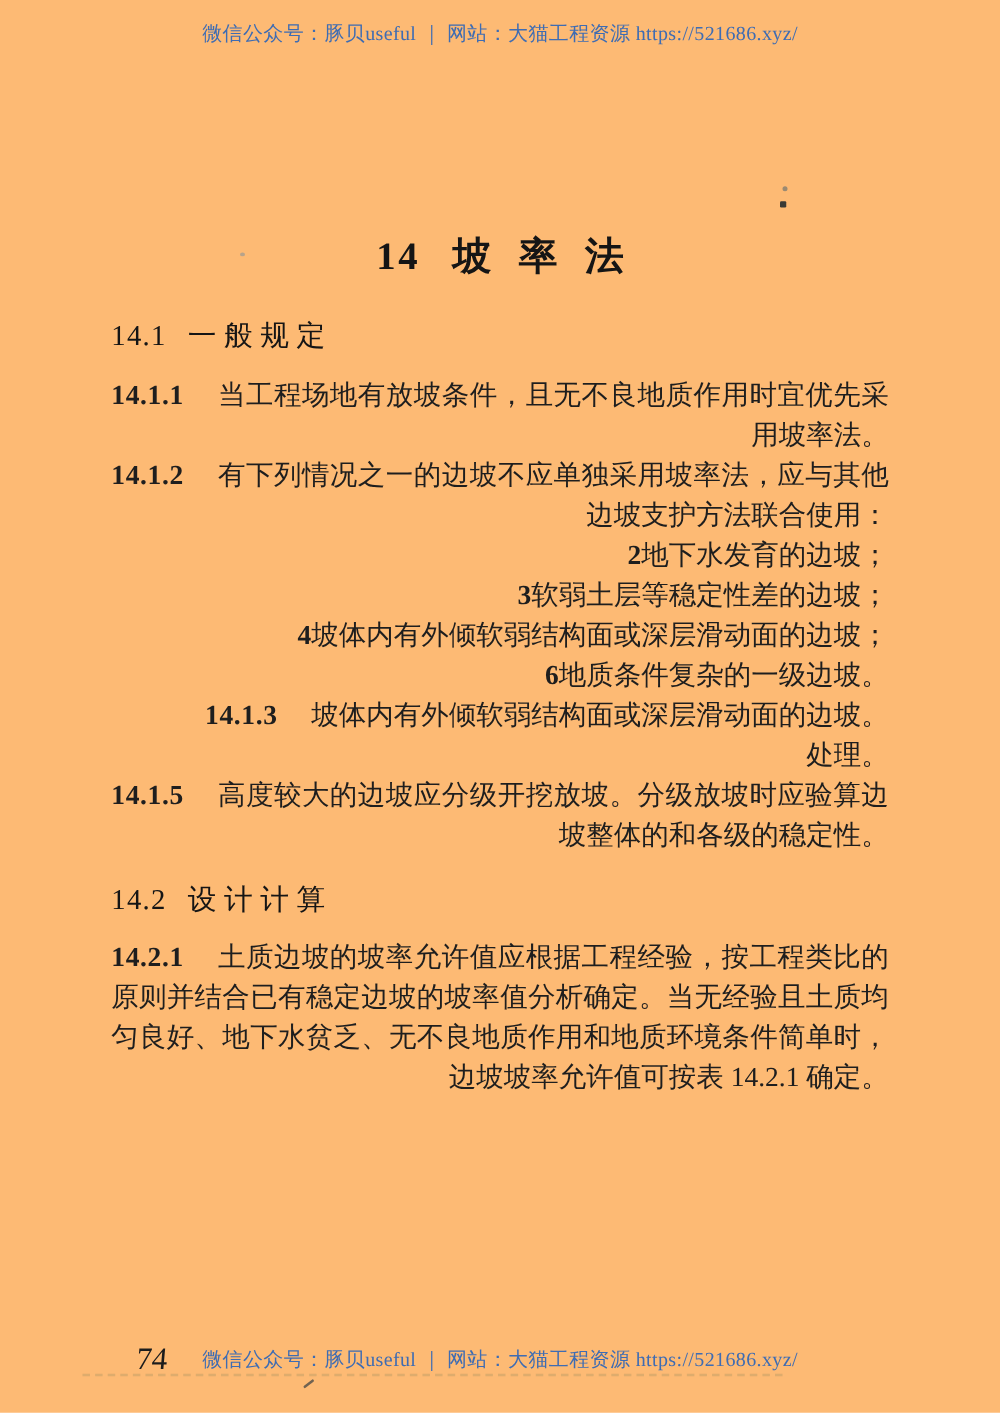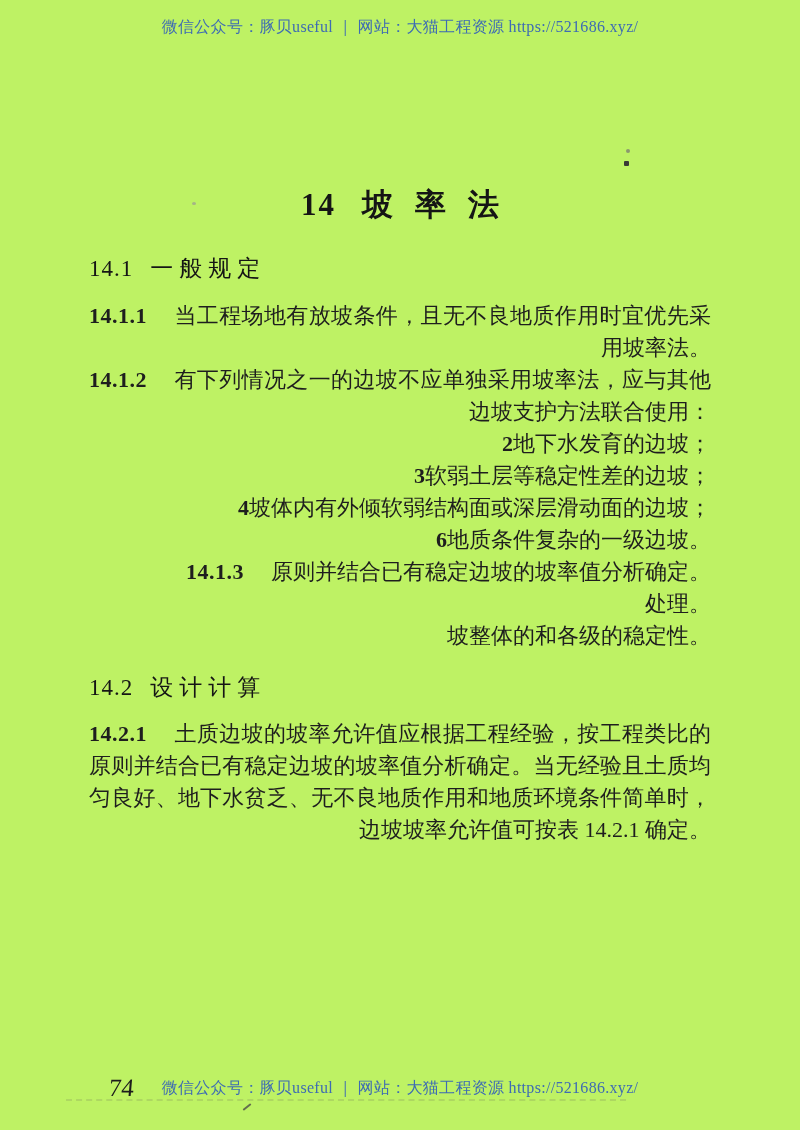--- a/index.html
+++ b/index.html
@@ -4,21 +4,21 @@
 <style>
   html, body { margin: 0; padding: 0; }
   body {
     width: 800px; height: 1130px;
     background: #ffffff;
     font-family: "Liberation Serif", "DejaVu Serif", serif;
   }
   .page {
     position: relative;
     width: 800px; height: 1130px;
-    background: #bef264;
+    background: #fdba74;
     overflow: hidden;
   }
   
   .watermark {
     position: absolute; left: 0; width: 800px;
     text-align: center;
     font-size: 16px;
     color: #3e6cb3;
     white-space: nowrap;
     letter-spacing: 0.3px;
@@ -94,22 +94,23 @@
         <div class="sec-heading sec-heading-0"><span class="sh-num">14.1</span><span class="sh-title">一般规定</span></div>
         <div class="sec-blocks-0">
           <div class="line fill"><span class="cnum">14.1.1</span><span>当工程场地有放坡条件，且无不良地质作用时宜优先采</span></div>
           <div class="line">用坡率法。</div>
           <div class="line fill"><span class="cnum">14.1.2</span><span>有下列情况之一的边坡不应单独采用坡率法，应与其他</span></div>
           <div class="line">边坡支护方法联合使用：</div>
           <div class="line item"><span class="inum">2</span><span>地下水发育的边坡；</span></div>
           <div class="line item"><span class="inum">3</span><span>软弱土层等稳定性差的边坡；</span></div>
           <div class="line item"><span class="inum">4</span><span>坡体内有外倾软弱结构面或深层滑动面的边坡；</span></div>
           <div class="line item"><span class="inum">6</span><span>地质条件复杂的一级边坡。</span></div>
-          <div class="line"><span class="cnum">14.1.3</span><span>原则并结合已有稳定边坡的坡率值分析确定。</span></div>
+          <div class="line"><span class="cnum">14.1.3</span><span>坡体内有外倾软弱结构面或深层滑动面的边坡。</span></div>
           <div class="line">处理。</div>
+          <div class="line fill"><span class="cnum">14.1.5</span><span>高度较大的边坡应分级开挖放坡。分级放坡时应验算边</span></div>
           <div class="line">坡整体的和各级的稳定性。</div>
         </div>
         <div class="sec-heading sec-heading-1"><span class="sh-num">14.2</span><span class="sh-title">设计计算</span></div>
         <div class="sec-blocks-1">
           <div class="line fill"><span class="cnum">14.2.1</span><span>土质边坡的坡率允许值应根据工程经验，按工程类比的</span></div>
           <div class="line fill">原则并结合已有稳定边坡的坡率值分析确定。当无经验且土质均</div>
           <div class="line fill">匀良好、地下水贫乏、无不良地质作用和地质环境条件简单时，</div>
           <div class="line">边坡坡率允许值可按表 14.2.1 确定。</div>
         </div>
       </div>

